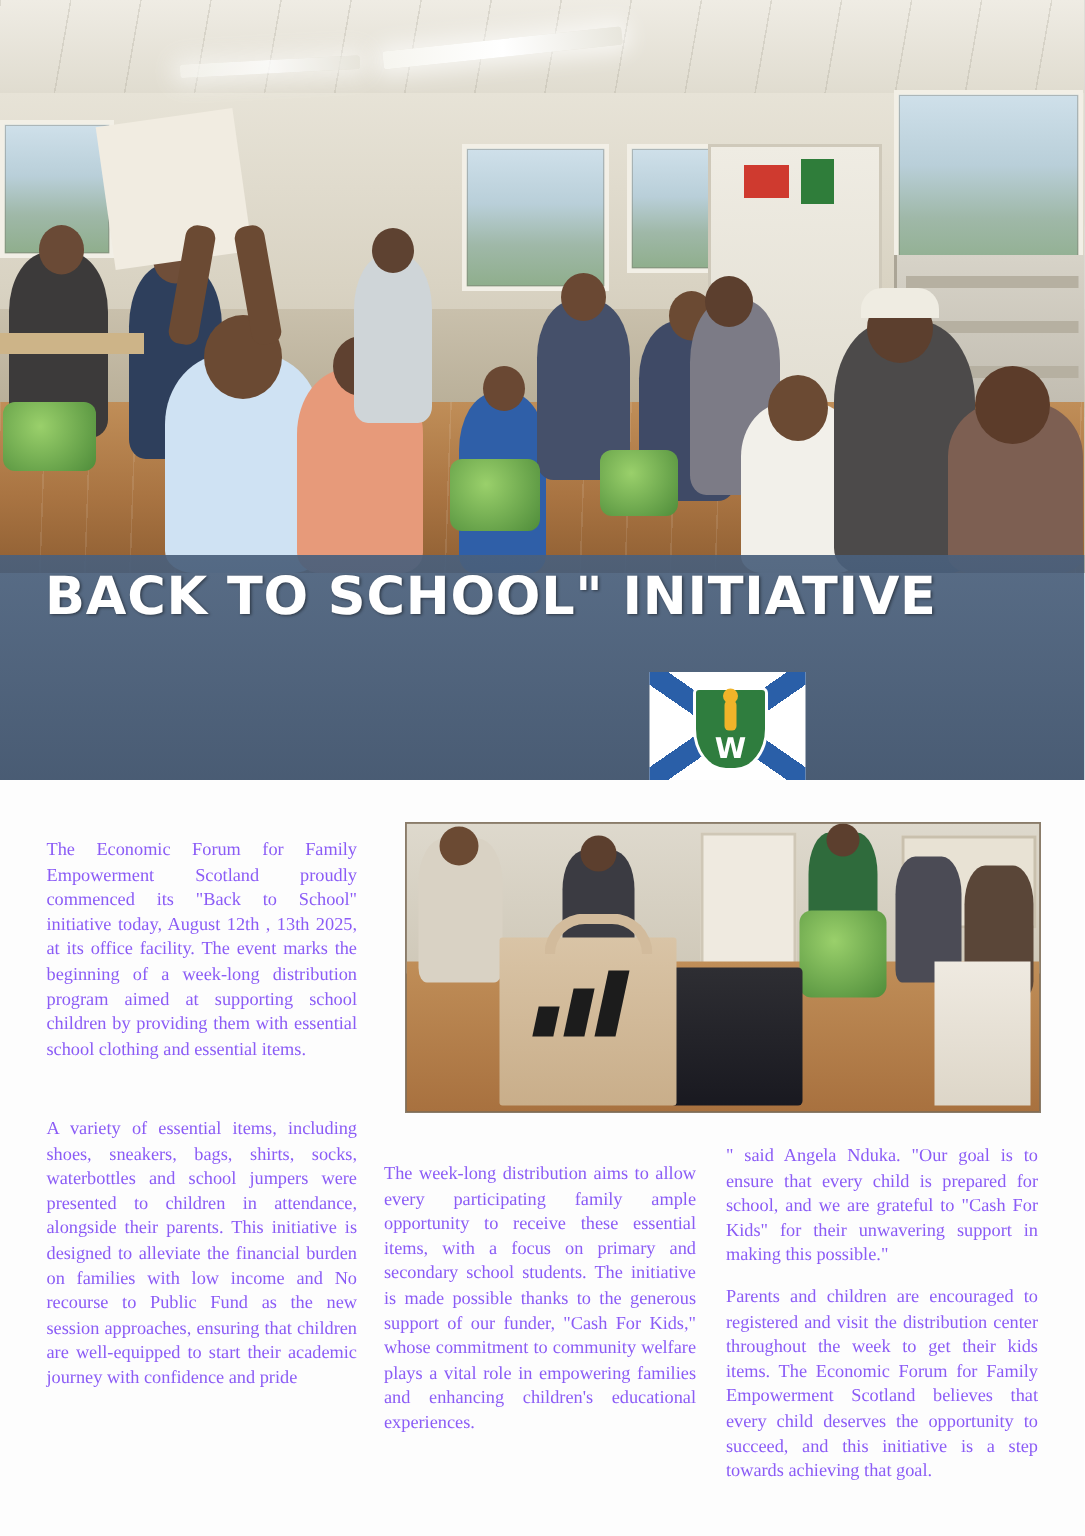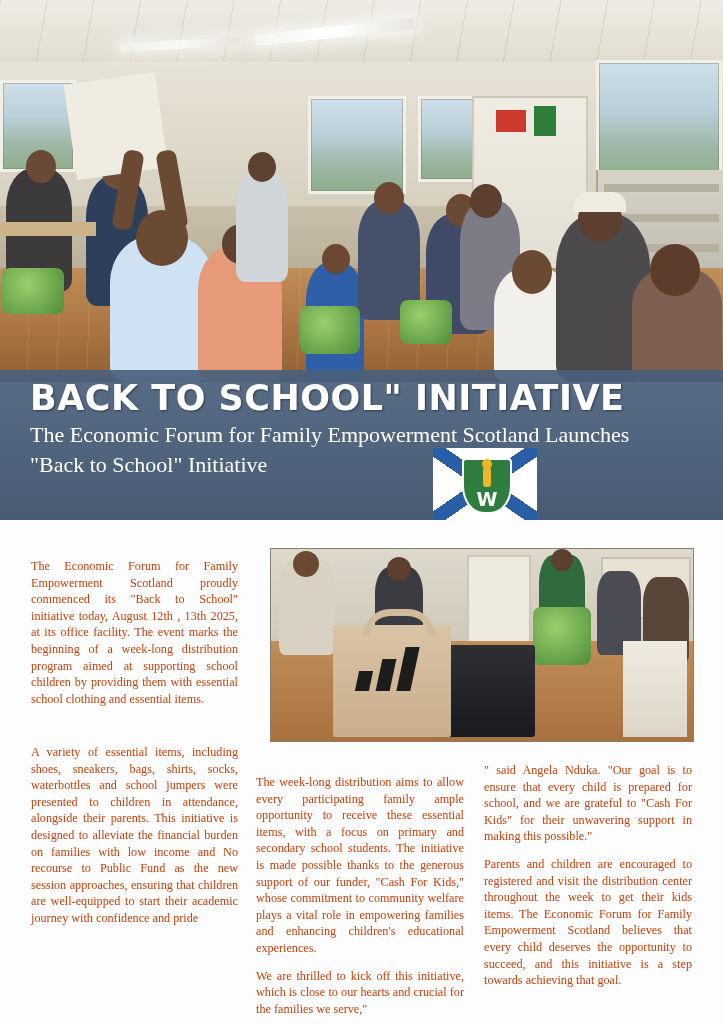--- a/index.html
+++ b/index.html
@@ -197,21 +197,21 @@
     left: 0;
     top: 530px;
     width: 723px;
     height: 494px;
   }
   .col {
     position: absolute;
     font-size: 12.2px;
     line-height: 16.6px;
     text-align: justify;
-    color: #c2410c;
+    color: #8b5cf6;
   }
   .col p { margin: 0 0 11px 0; }
 
   .col-a { left: 31px;  top: 28px;  width: 207px; }
   .col-b { left: 256px; top: 232px; width: 208px; margin-top: 12px; }
   .col-c { left: 484px; top: 232px; width: 208px; }
   .col-a2 { left: 31px; top: 214px; width: 207px; }
 
   .photo2 {
     position: absolute;
@@ -356,21 +356,20 @@
     <div class="head" style="left:650px;top:244px; width:50px; height:52px; background:#5c3c2a;"></div>
 
     <div style="position:absolute;left:300px;top:306px;width:60px;height:48px;background:radial-gradient(circle at 40% 35%,#9ad06b,#4e8c3a);border-radius:8px;"></div>
     <div style="position:absolute;left:400px;top:300px;width:52px;height:44px;background:radial-gradient(circle at 40% 35%,#9ad06b,#4e8c3a);border-radius:8px;"></div>
     <div style="position:absolute;left:2px;top:268px;width:62px;height:46px;background:radial-gradient(circle at 40% 35%,#9ad06b,#4e8c3a);border-radius:8px;"></div>
     <div style="position:absolute;left:0;top:222px;width:96px;height:14px;background:#cdb488;"></div>
   </div>
 
   <div class="title-band">
     <div class="title-main">BACK TO SCHOOL" INITIATIVE</div>
-    <div class="title-sub">The Economic Forum for Family Empowerment Scotland Launches "Back to School" Initiative</div>
   </div>
 
   <div class="logo">
     <div class="saltire"></div>
     <div class="shield">
       <div class="figure-head"></div>
       <div class="figure"></div>
       <div class="w-letter">W</div>
     </div>
   </div>
@@ -407,21 +406,20 @@
         <div class="bag-logo">
           <i></i>
             <i></i>
             <i></i>
         </div>
       </div>
     </div>
 
     <div class="col col-b">
       <p>The week-long distribution aims to allow every participating family ample opportunity to receive these essential items, with a focus on  primary and secondary school students. The initiative is made possible thanks to the generous support of our funder, "Cash For Kids," whose commitment to community welfare plays a vital role in empowering families and enhancing children's educational experiences.</p>
-      <p>We are thrilled to kick off this initiative, which is close to our hearts and crucial for the families we serve,"</p>
     </div>
 
     <div class="col col-c">
       <p>" said Angela Nduka. "Our goal is to ensure that every child is prepared for school, and we are grateful to "Cash For Kids" for their unwavering support in making this possible."</p>
       <p>Parents and children are encouraged to registered and visit the distribution center throughout the week to get their kids items. The Economic Forum for Family Empowerment Scotland believes that every child deserves the opportunity to succeed, and this initiative is a step towards achieving that goal.</p>
     </div>
 
   </div>
 </div>
 

